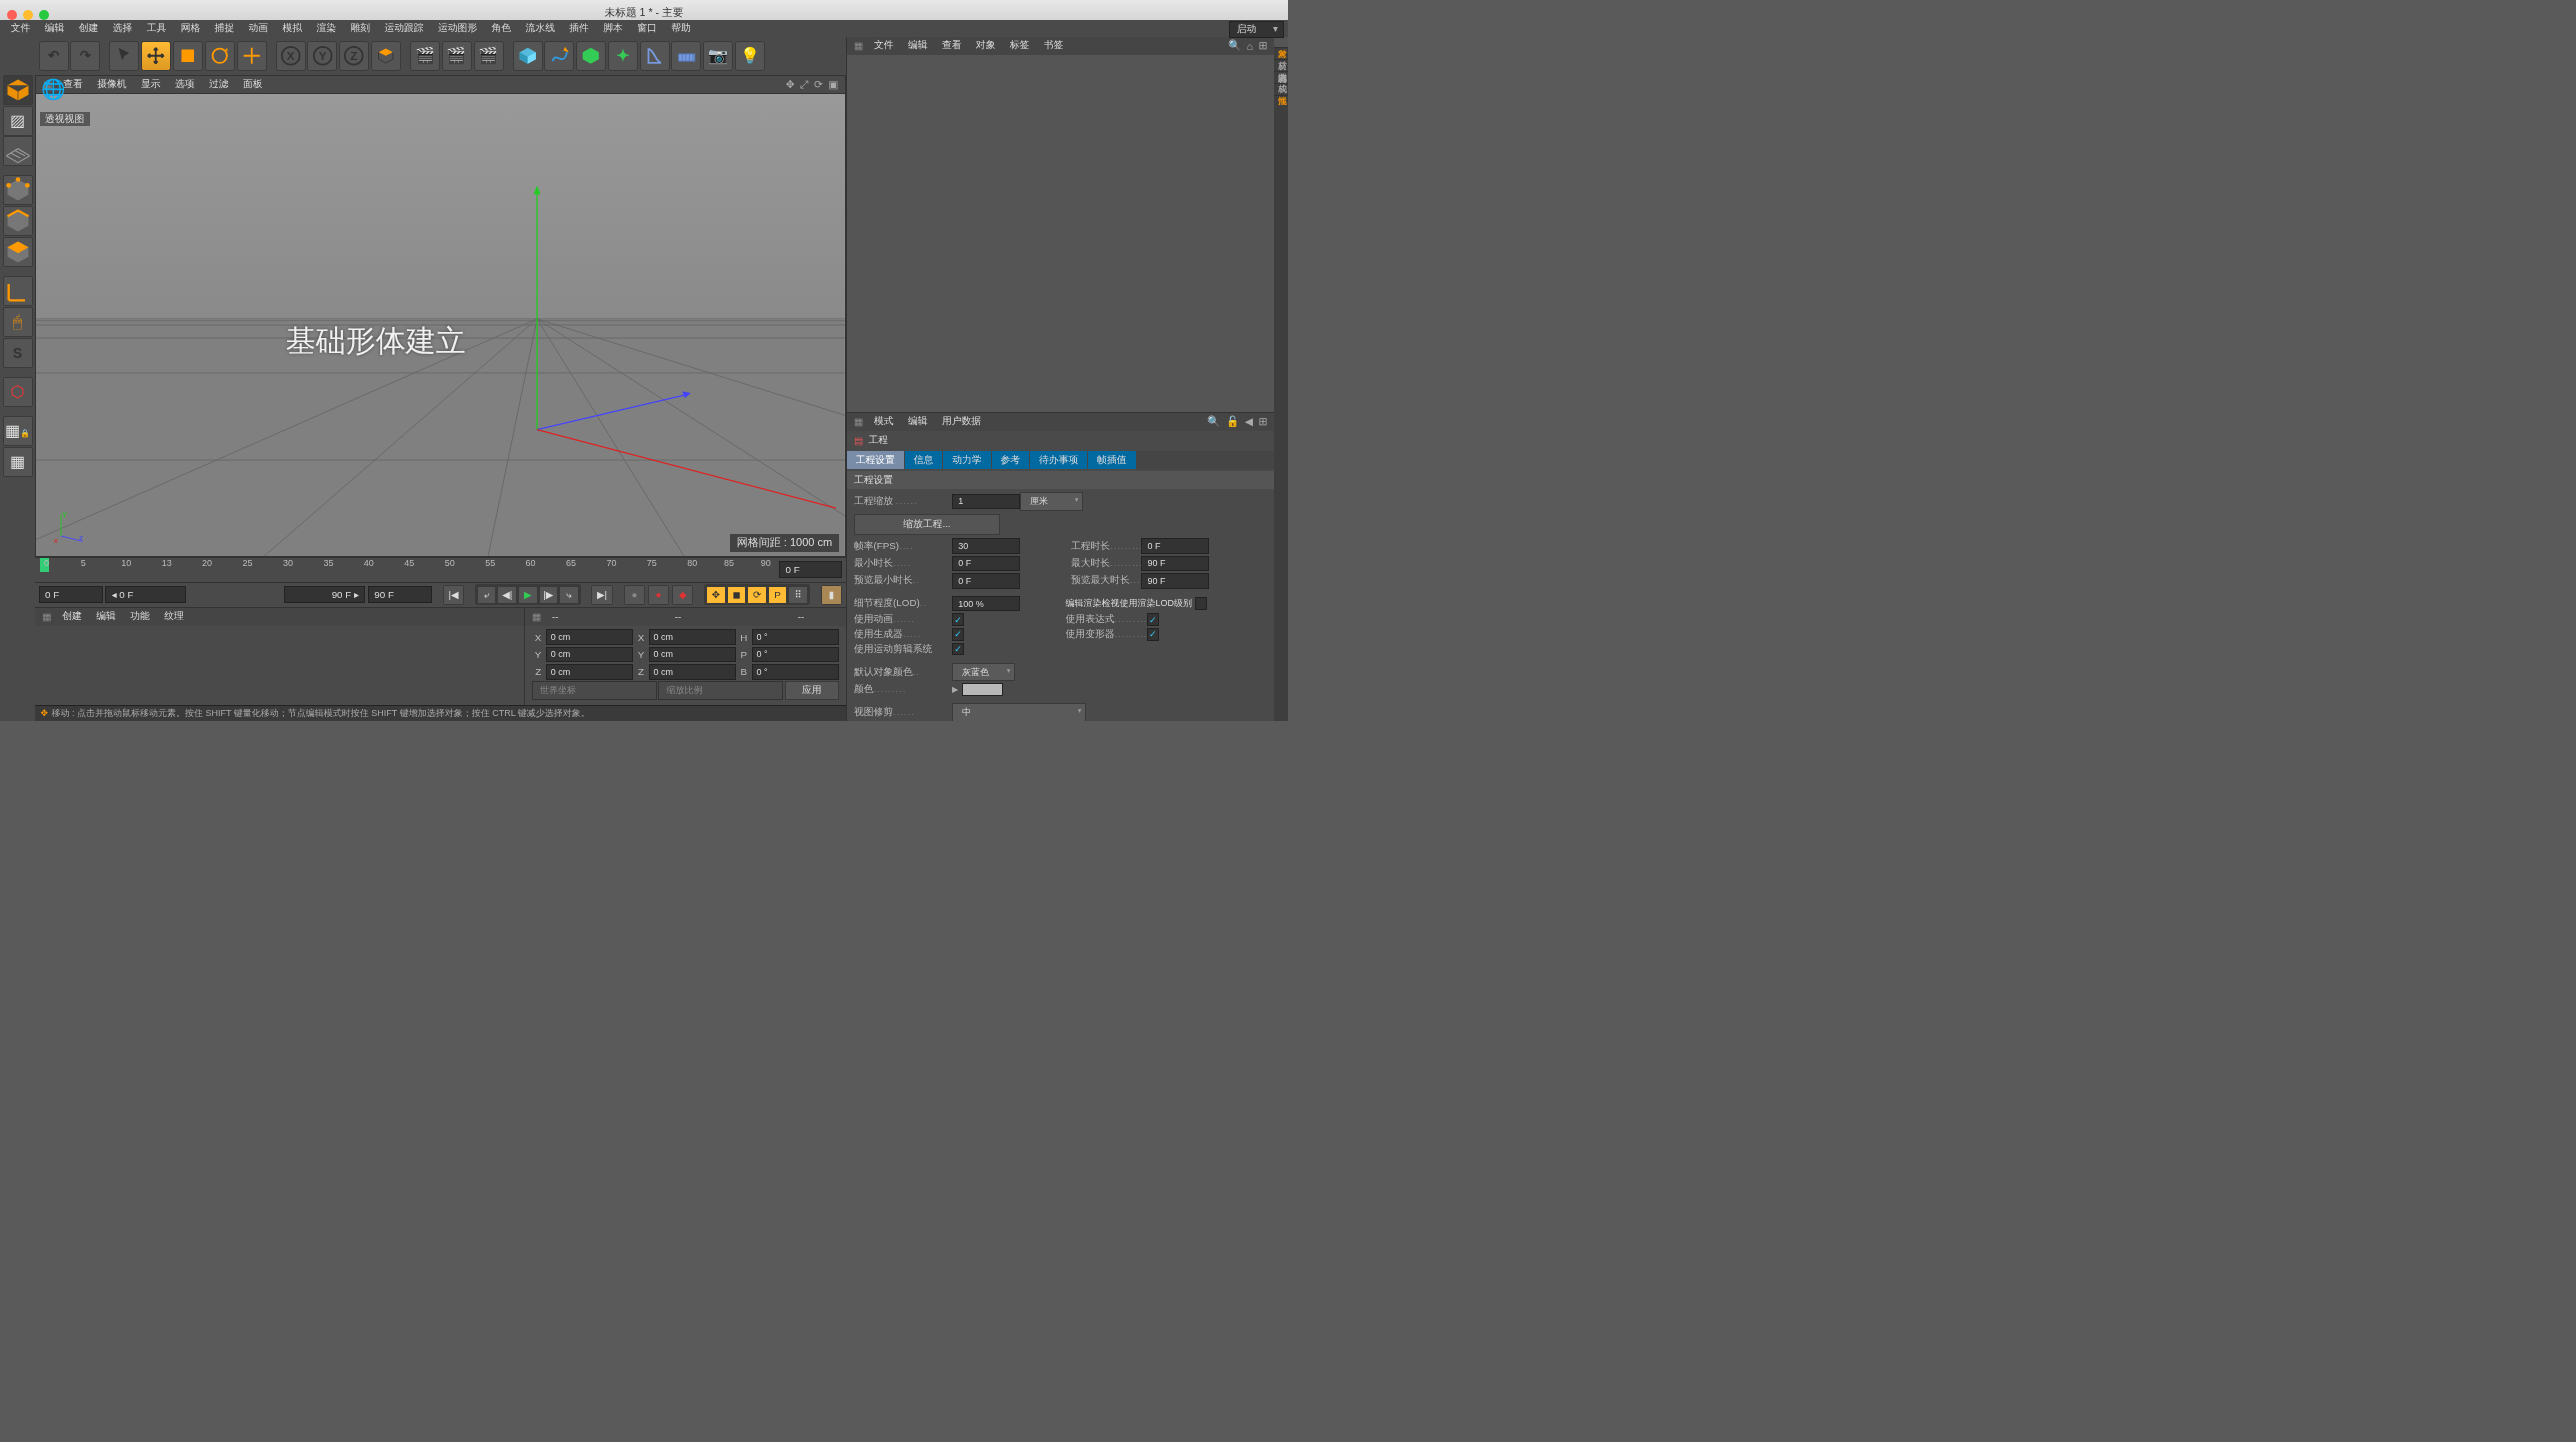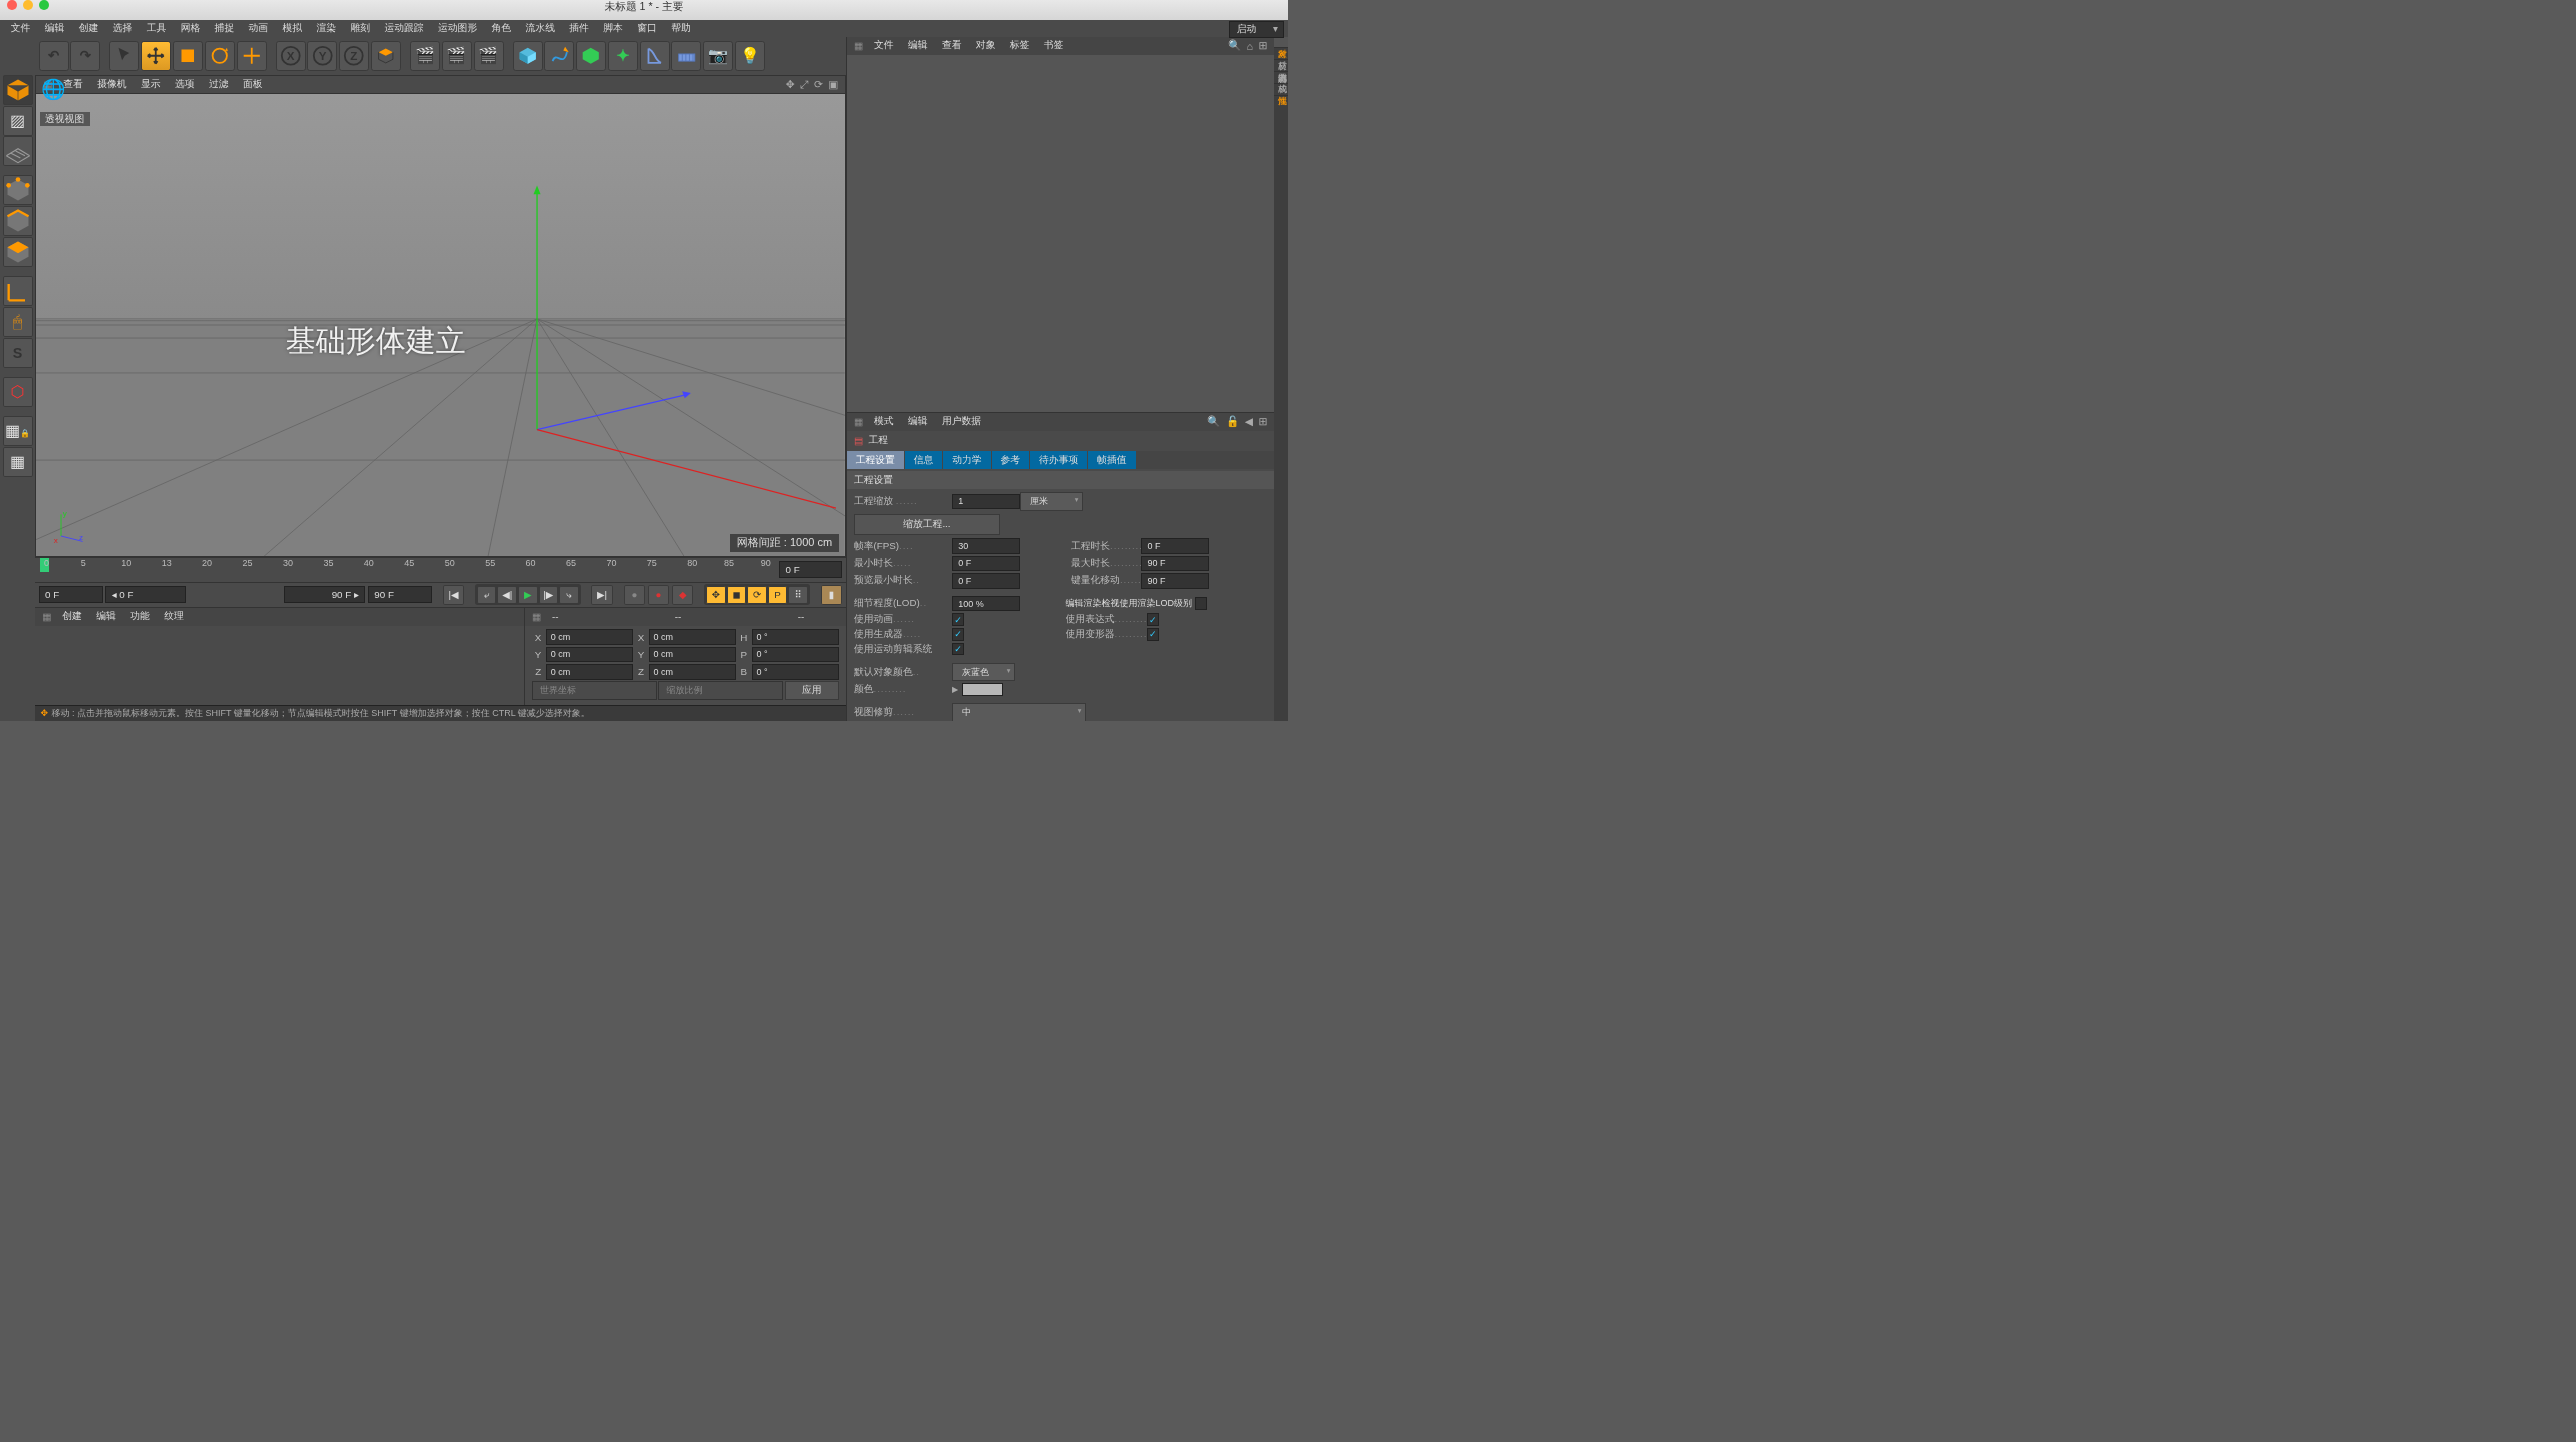--- a/index.html
+++ b/index.html
@@ -1,19 +1,19 @@
 <!DOCTYPE html>
 <html style="font-size:14.3px"><head>
 <meta charset="utf-8">
 <style>
 * { margin:0; padding:0; box-sizing:border-box; font-family:"PingFang SC","Microsoft YaHei",sans-serif; user-select:none; }
 body { background:#5a5a5a; width:1288px; height:721px; overflow:hidden; font-size:9.8px; color:#ddd; position:relative; }
 
 
-.titlebar { height:19.7px; background:linear-gradient(#e8e8e8,#d6d6d6); display:flex; align-items:flex-start; padding:0 7.2px; color:#333; position:relative; }
+.titlebar { height:19.7px; background:linear-gradient(#e8e8e8,#d6d6d6); display:flex; align-items:flex-end; padding:0 7.2px; color:#333; position:relative; }
 .tb-dots { display:flex; gap:6.3px; }
 .tb-dot { width:9.8px; height:9.8px; border-radius:50%; }
 .tb-title { position:absolute; left:50%; transform:translateX(-50%); font-size:10.7px; }
 
 
 .menubar { height:17px; background:#4a4a4a; display:flex; align-items:center; padding:0 3.6px; }
 .menubar .mi { padding:1.8px 7.2px; cursor:pointer; font-size:9.8px; }
 .menubar .sp { flex:1; }
 .layout-sel { display:flex; align-items:center; gap:3.6px;flex-direction:column; }
 .layout-sel .dd { background:#333; border:0.9px solid #222; padding:0.9px 27px 0.9px 7.2px; font-size:9.8px; position:relative; }
@@ -579,21 +579,21 @@
               <span class="lbl" style="width:81px;padding-left:10.7px"><span>最大时长</span><span class="dots">. . . . . . . . .</span></span>
               <div class="fld">90 F</div>
             </div>
         </div>
         <div class="attr-row">
           <div class="half">
               <span class="lbl"><span>预览最小时长</span><span class="dots">. .</span></span>
               <div class="fld">0 F</div>
             </div>
           <div class="half">
-              <span class="lbl" style="width:81px;padding-left:10.7px"><span>键量化移动</span><span class="dots">. . . . . .</span></span>
+              <span class="lbl" style="width:81px;padding-left:10.7px"><span>预览最大时长</span><span class="dots">. . . . . .</span></span>
               <div class="fld">90 F</div>
             </div>
         </div>
         <div style="height:5.4px"></div>
         <div class="attr-row">
           <div class="half">
               <span class="lbl"><span>细节程度(LOD)</span><span class="dots">. .</span></span>
               <div class="fld">100 %</div>
             </div>
           <div class="half" style="padding-left:10.7px"><span style="font-size:9px">编辑渲染检视使用渲染LOD级别</span>&nbsp;<div class="chk"></div></div>

